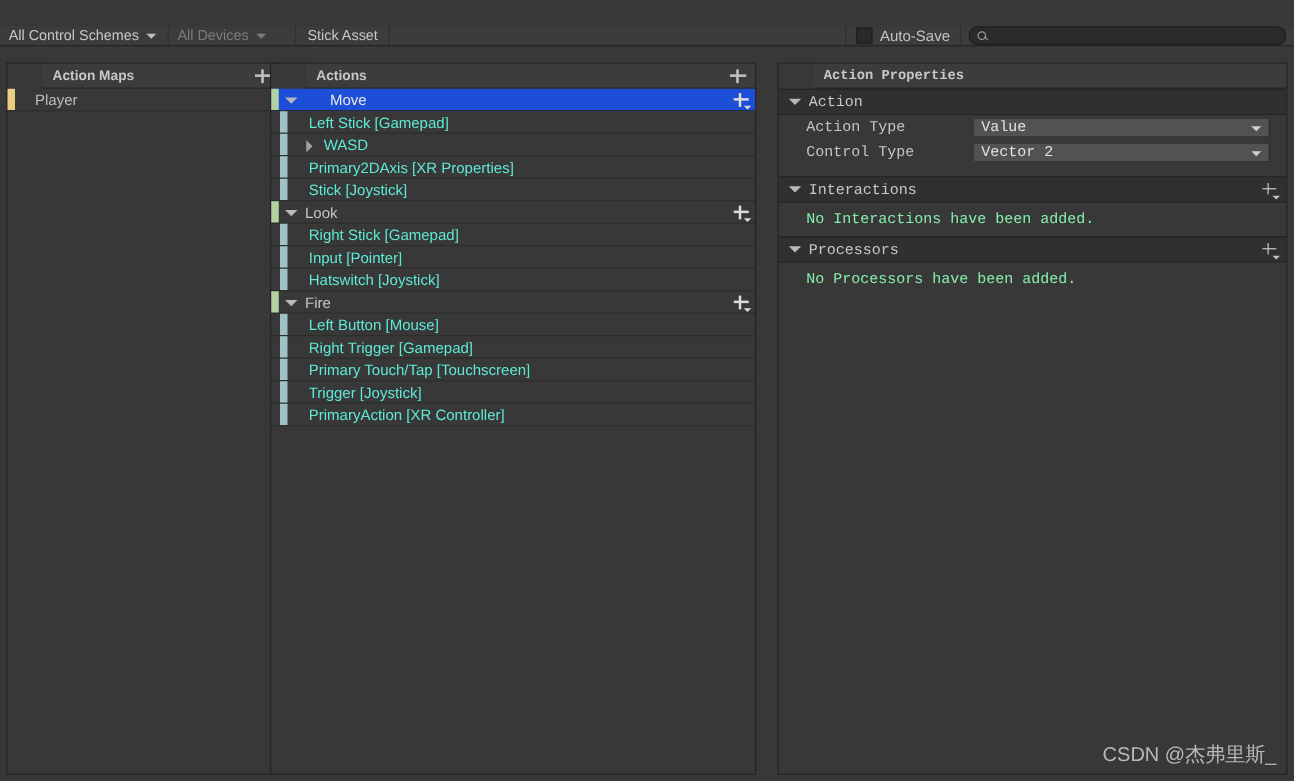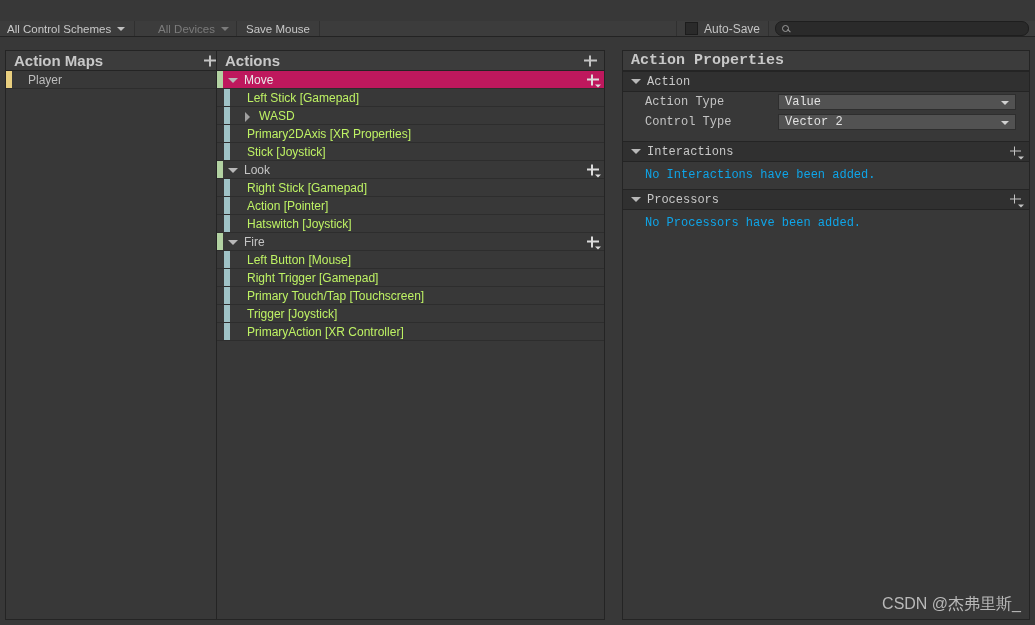--- a/index.html
+++ b/index.html
@@ -100,21 +100,21 @@
     display: flex;
     align-items: center;
     padding: 0 7px;
     border-right: 1px solid #303030;
     box-sizing: border-box;
     font-size: 11.5px;
     color: #c8c8c8;
     white-space: nowrap;
     cursor: default;
   }
-  .tbitem.dim { color: #7b7b7b; justify-content: flex-end; }
+  .tbitem.dim { color: #7b7b7b; }
   .tbitem .caret {
     margin-left: 6px;
     width: 0; height: 0;
     border-left: 4px solid transparent;
     border-right: 4px solid transparent;
     border-top: 4px solid #c0c0c0;
   }
   .tbitem.dim .caret { border-top-color: #7b7b7b; }
   .tb-schemes { width: 135px; }
   .tb-devices { width: 102px; }
@@ -190,25 +190,26 @@
   .panel-actions { left: 216px; width: 389px;  height: 570px; }
   .panel-props   { left: 622px; width: 408px;  height: 570px; font-family: Liberation Mono, monospace; }
 
   .panel-header {
     height: 20px;
     background: #3c3c3c;
     border-bottom: 1px solid #242424;
     display: flex;
     align-items: center;
     padding-left: 8px;
-    font-size: 15px;
+    font-size: 11px;
     font-weight: bold;
     color: #c8c8c8;
     position: relative;
     box-sizing: border-box;
+    margin-left: 28px;
   }
   .plusbtn {
     position: absolute;
     right: 6px; top: 50%;
     transform: translateY(-50%);
     width: 15px; height: 15px;
     cursor: default;
   }
   .plusbtn::before, .plusbtn::after {
     content: "";
@@ -242,26 +243,26 @@
   }
   .row .accent {
     position: absolute;
     left: 0; top: 0;
     width: 6px; height: 100%;
   }
   .row .accent.map     { background: #e9cf7f; }
   .row .accent.action  { background: #b2d2a2; }
   .row .accent.binding { background: #9fc2c6; left: 7px; }
   .row .label { white-space: nowrap; }
-  .row.selected { background: #be185d; }
+  .row.selected { background: #1d4ed8; padding-left: 20px; }
   .row.selected .label { color: #e8e8e8; }
 
   .row-map .label     { padding-left: 22px; color: #bdbdbd; text-align: right; }
   .row-action .label  { padding-left: 0; }
-  .row-binding .label { padding-left: 30px; color: #bef264; }
+  .row-binding .label { padding-left: 30px; color: #5eead4; }
 
   .tri {
     position: absolute;
     width: 0; height: 0;
     cursor: default;
   }
   .tri.down {
     left: 12px; top: 7px;
     border-left: 5px solid transparent;
     border-right: 5px solid transparent;
@@ -351,21 +352,21 @@
     position: absolute;
     right: 6px; top: 6px;
     width: 0; height: 0;
     border-left: 4px solid transparent;
     border-right: 4px solid transparent;
     border-top: 4px solid #d0d0d0;
   }
   .emptynote {
     padding: 6px 0 7px 22px;
     font-size: 12px;
-    color: #0ea5e9;
+    color: #86efac;
   }
 
   
   .watermark {
     position: absolute;
     right: 14px; bottom: 10px;
     font-size: 16px;
     color: #b9b9b9;
     white-space: nowrap;
     pointer-events: none;
@@ -380,21 +381,21 @@
   <div class="toolbar">
     <div class="tbitem tb-schemes">
       <span>All Control Schemes</span>
       <span class="caret"></span>
     </div>
     <div class="tbitem tb-devices dim">
       <span>All Devices</span>
       <span class="caret"></span>
     </div>
     <div class="tbitem tb-save">
-      <span>Save Mouse</span>
+      <span>Stick Asset</span>
     </div>
     <div class="tb-spacer"></div>
     <div class="tb-autosave">
       <span class="chk"></span>
       <span>Auto-Save</span>
     </div>
     <div class="tb-search">
       <div class="searchbox">
         <span class="magnifier"></span>
         <input type="text" value="" placeholder="" style="">
@@ -455,21 +456,21 @@
         <span class="rowplus">
             <span class="subcaret"></span>
           </span>
       </div>
       <div class="row row-binding">
         <span class="accent binding"></span>
         <span class="label">Right Stick [Gamepad]</span>
       </div>
       <div class="row row-binding">
         <span class="accent binding"></span>
-        <span class="label">Action [Pointer]</span>
+        <span class="label">Input [Pointer]</span>
       </div>
       <div class="row row-binding">
         <span class="accent binding"></span>
         <span class="label">Hatswitch [Joystick]</span>
       </div>
 
       <div class="row row-action">
         <span class="accent action"></span>
         <span class="tri down"></span>
         <span class="label">Fire</span>

